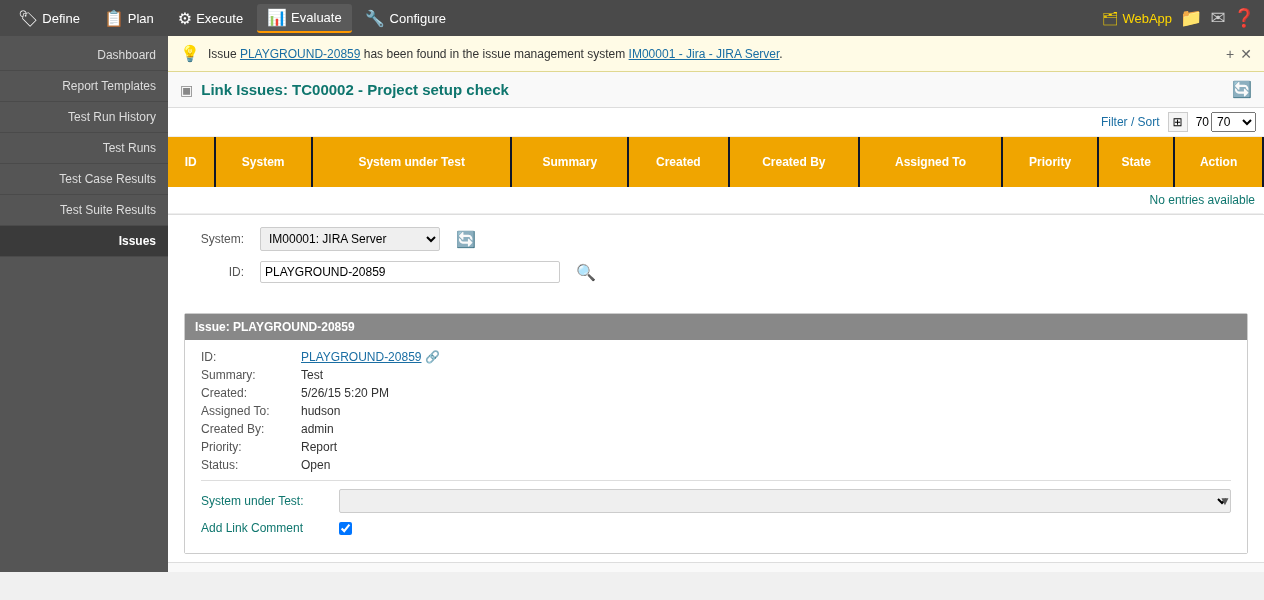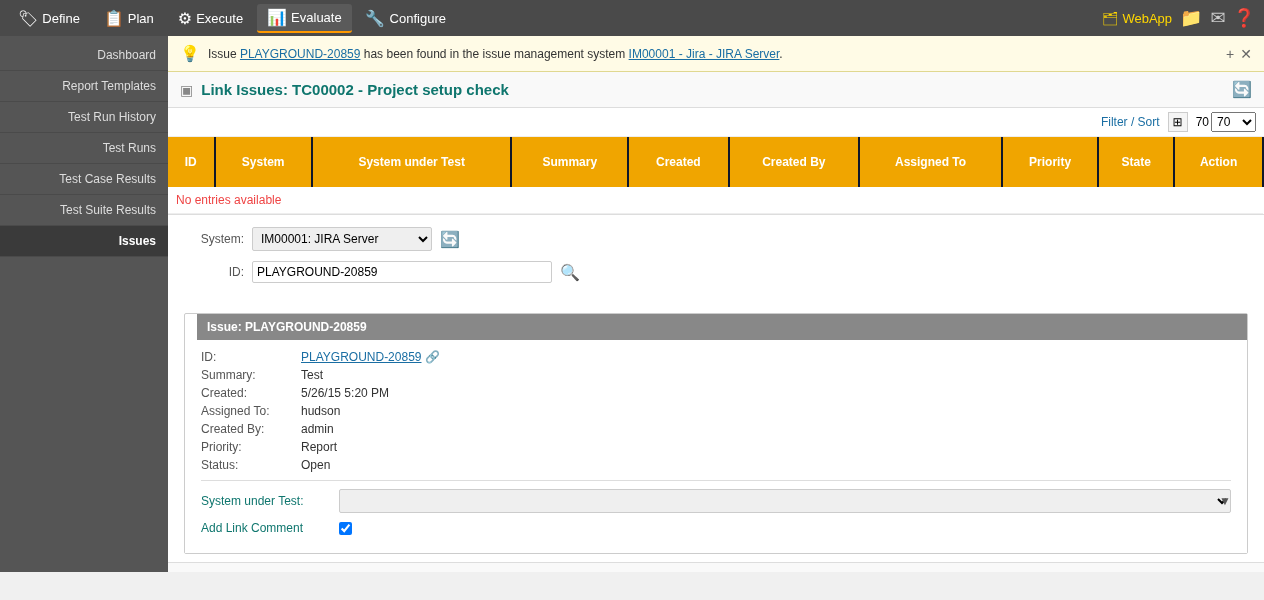--- a/index.html
+++ b/index.html
@@ -113,32 +113,32 @@
       color: #fff;
     }
     .issues-table thead th {
       padding: 18px 8px;
       text-align: center;
       font-weight: bold;
       border-right: 2px solid #0f172a;
     }
     .issues-table tbody tr { background: #fff; }
     .issues-table tbody tr:nth-child(even) { background: #f9f9f9; }
-    .issues-table tbody td { padding: 6px 8px; color: #ef4444; border-bottom: 1px solid #eee; }
+    .issues-table tbody td { padding: 6px 8px; color: #0f766e; border-bottom: 1px solid #eee; text-align: right; }
 
     
     .form-section {
       padding: 12px 16px;
       border-top: 1px solid #ddd;
     }
     .form-row {
       display: flex;
       align-items: center;
       margin-bottom: 10px;
-      gap: 8px;
+      gap: 16px;
     }
     .form-label {
       width: 60px;
       color: #555;
       text-align: right;
       flex-shrink: 0;
     }
     .form-row select {
       font-size: 12px;
       padding: 3px 4px;
@@ -160,21 +160,20 @@
       margin: 8px 16px;
       border: 1px solid #ccc;
       border-radius: 2px;
     }
     .issue-box-header {
       background: #888;
       color: #fff;
       padding: 6px 10px;
       font-weight: bold;
       font-size: 12px;
-      margin-left: 12px;
     }
     .issue-box-body {
       padding: 10px 16px;
       background: #fff;
     }
     .issue-detail-row {
       display: flex;
       margin-bottom: 4px;
       font-size: 12px;
     }

